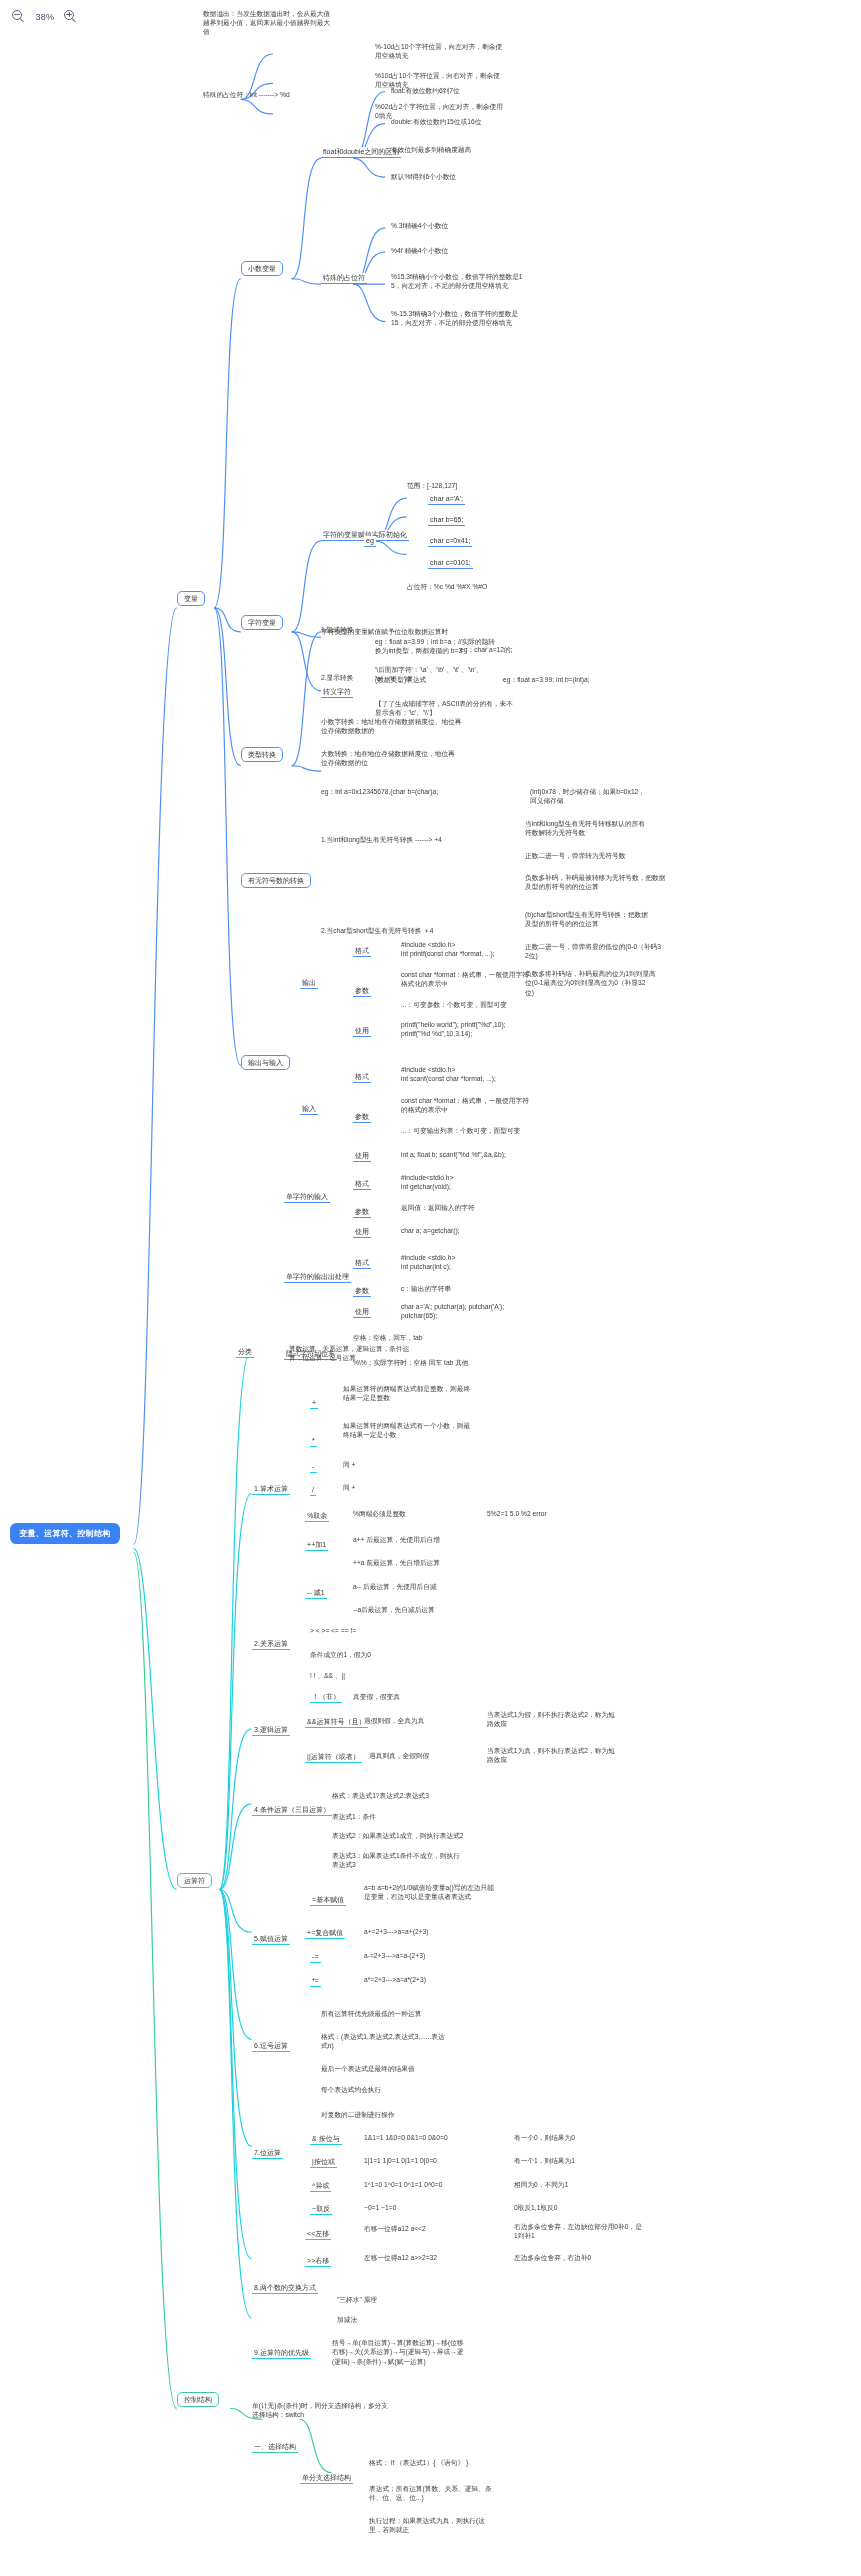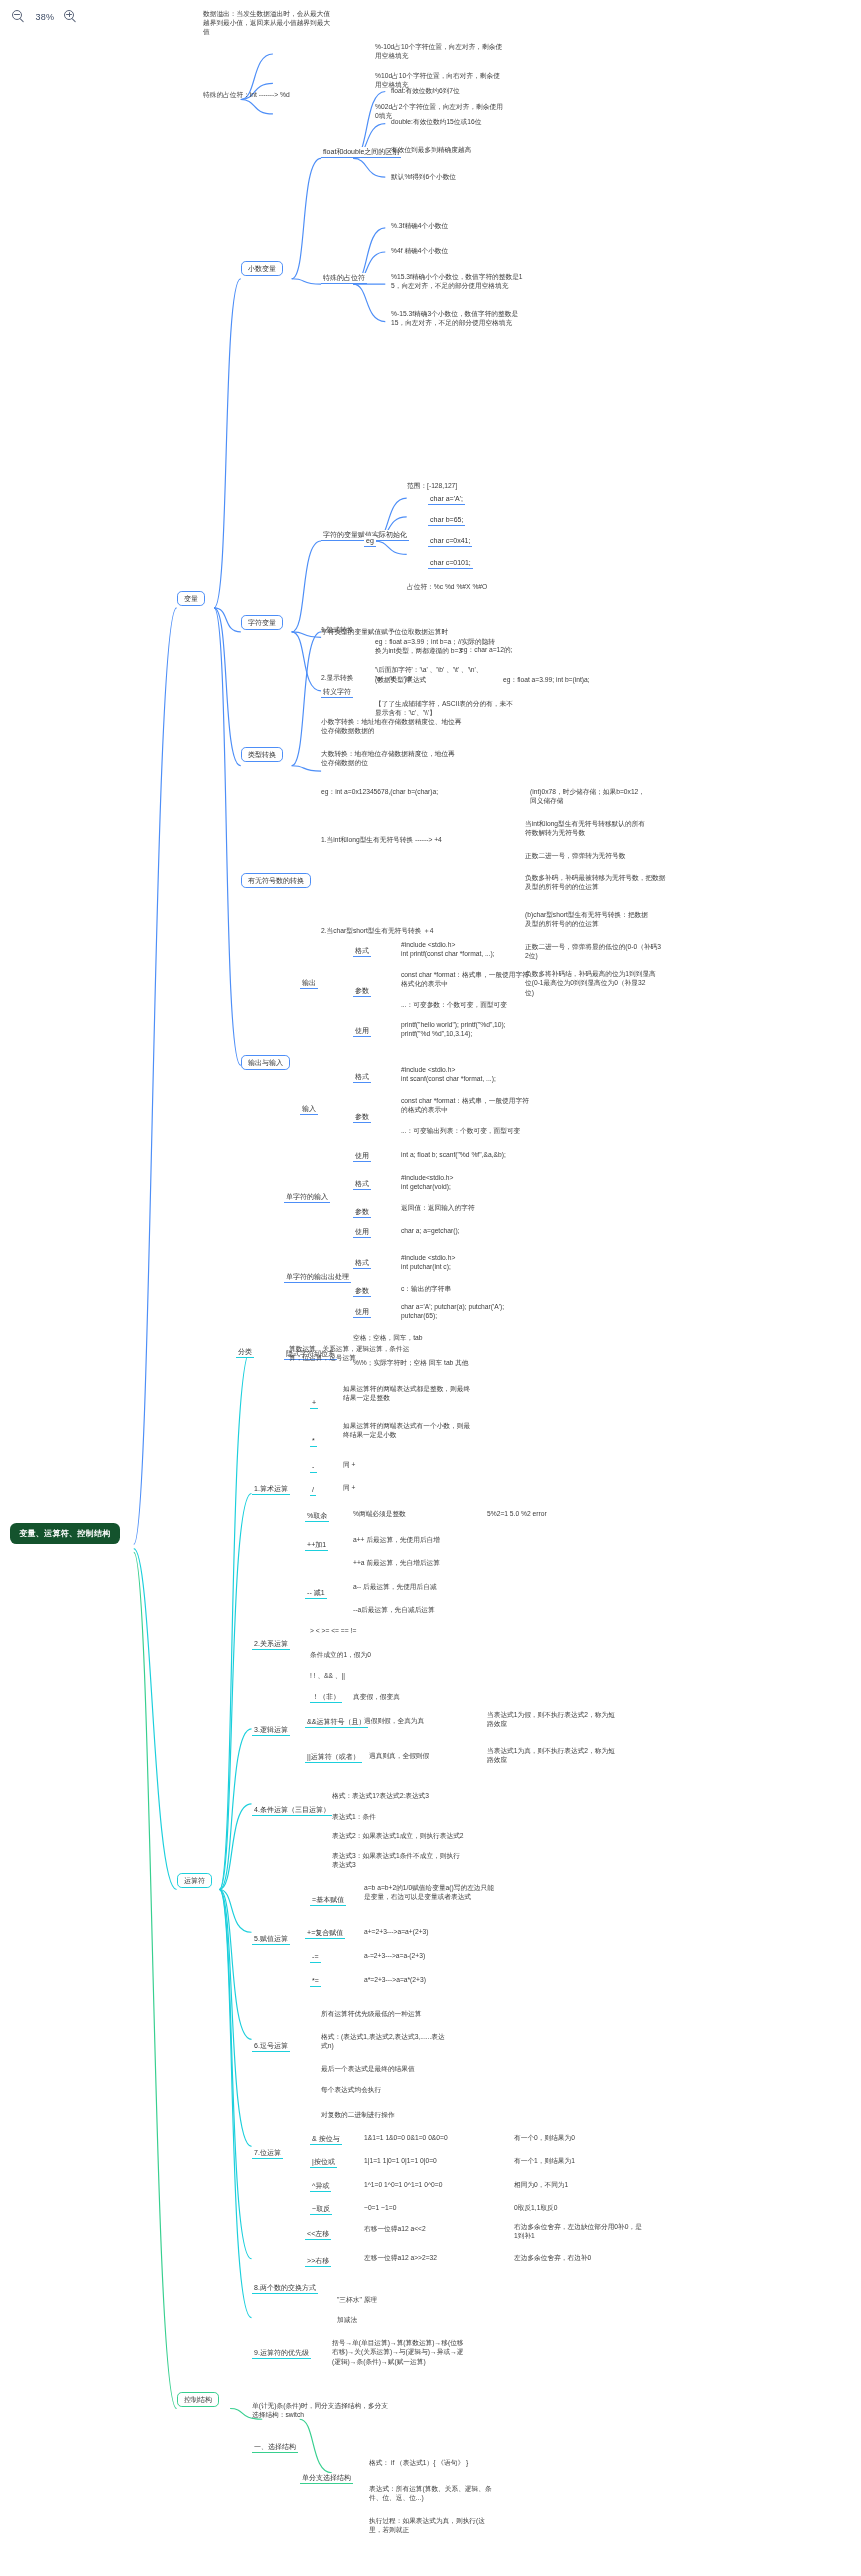--- a/index.html
+++ b/index.html
@@ -14,21 +14,21 @@
   .zicon .bar{position:absolute;left:2.4px;top:4.6px;width:5.4px;height:1px;background:#5a6479;border-radius:1.1px;}
   .zicon .barv{position:absolute;left:4.6px;top:2.4px;width:1px;height:5.4px;background:#5a6479;border-radius:1.1px;}
   .zlabel{font-size:9px;color:#3c4a63;letter-spacing:0.3px;}
 
   
   .node{position:absolute;box-sizing:border-box;line-height:1.38;}
   .txt{font-size:6.7px;color:#3a3a3a;white-space:pre-line;}
   .box{border:0.9px solid #4d8ef7;border-radius:4.8px;padding:2.7px 5.9px;background:#fff;font-size:7px;color:#333;white-space:nowrap;}
   .box.cyan{border-color:#1ccfdc;}
   .box.green{border-color:#37cf8f;}
-  .root{background:#14532d;border:none;border-radius:6.4px;color:#fff;font-size:8px;font-weight:bold;padding:5.9px 9.6px;white-space:nowrap;letter-spacing:0.3px;}
+  .root{background:#3b82f6;border:none;border-radius:6.4px;color:#fff;font-size:8px;font-weight:bold;padding:5.9px 9.6px;white-space:nowrap;letter-spacing:0.3px;}
   .under{border:none;border-bottom:0.9px solid #4d8ef7;border-radius:0;padding:1.1px 2.1px 1.6px 2.1px;}
   .under.cyan{border-bottom-color:#1ccfdc;}
   .under.green{border-bottom-color:#37cf8f;}
   svg.links{position:absolute;left:0;top:0;width:861px;height:2576px;pointer-events:none;}
 </style>
 </head>
 <body>
 
 <div id="canvas">
 

